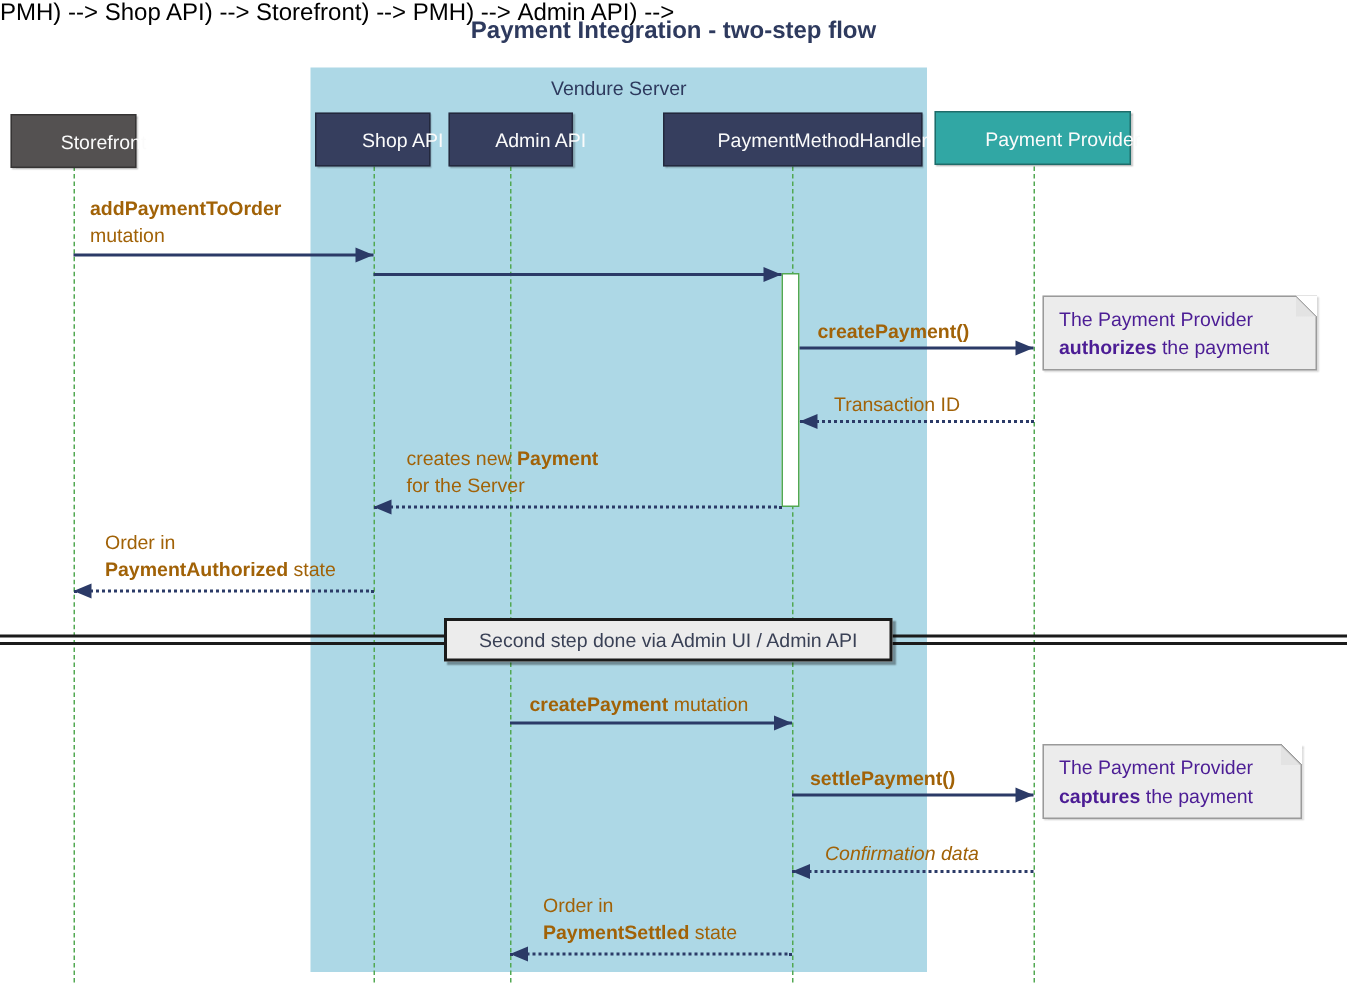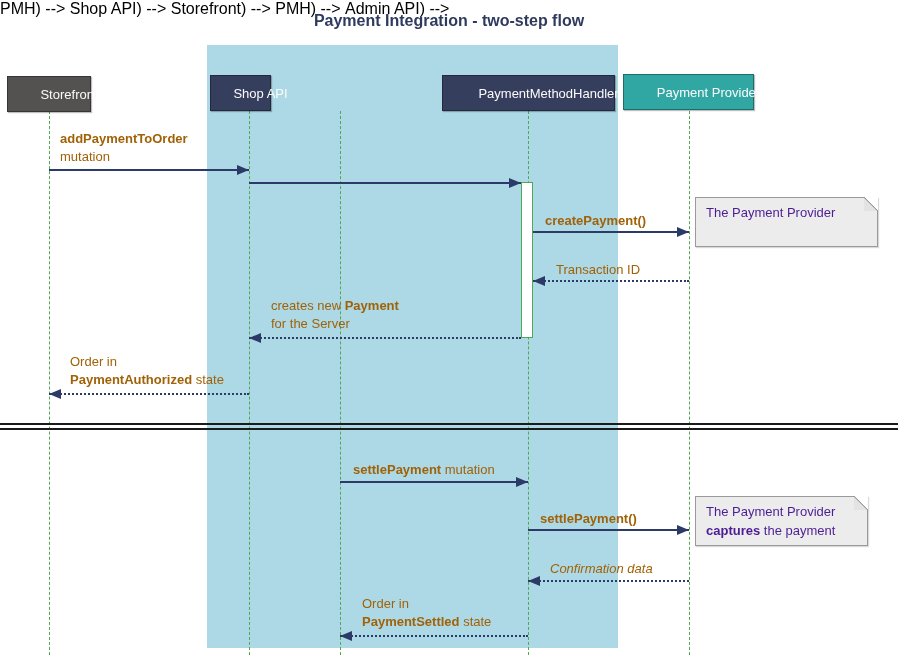--- a/index.html
+++ b/index.html
@@ -23,21 +23,21 @@
   .lifeline {
     position:absolute; top:111px; height:544px; width:0;
     border-left:1px dashed #52A852; z-index:1;
   }
   .participant {
     position:absolute; height:36px; display:flex; align-items:center; justify-content:center;
     font-size:13px; color:#fbfbfb; border:1px solid rgba(0,0,0,0.35);
     box-shadow:1px 1px 1px rgba(0,0,0,0.25); z-index:3; white-space:nowrap;padding-left:40px;
   }
   .p-storefront { left:7px;  top:76px; width:84px;  background:#545151; }
-  .p-shop      { left:210px; top:75px; width:61px;  background:#363E5E; }
+  .p-shop      { left:210px; top:75px; width:77px;  background:#363E5E; }
   .p-admin     { left:299px; top:75px; width:83px;  background:#363E5E; }
   .p-pmh       { left:442px; top:75px; width:173px; background:#363E5E; }
   .p-provider  { left:623px; top:74px; width:131px; background:#31A7A4; }
   .activation {
     position:absolute; left:521px; top:182px; width:12px; height:156px;
     background:#ffffff; border:1px solid #52A852; z-index:2;
   }
   .arrow { position:absolute; height:0; border-top:2px solid #2B3A67; z-index:2; }
   .arrow.dotted { border-top:2px dotted #2B3A67; }
   .head {
@@ -73,35 +73,39 @@
   }
 </style>
 </head>
 <body>
 
 <div class="canvas">
 
   <div class="title">Payment Integration - two-step flow</div>
 
   <div class="container-box"></div>
+  <div class="container-label">Vendure Server</div>
 
   
   <div class="lifeline" style="left:49px;"></div>
   <div class="lifeline" style="left:249px;"></div>
   <div class="lifeline" style="left:340px;"></div>
   <div class="lifeline" style="left:528px;"></div>
   <div class="lifeline" style="left:689px;"></div>
 
   
   <div class="participant p-storefront">
     <span>Storefront</span>
   </div>
   <div class="participant p-shop">
     <span>Shop API</span>
   </div>
+  <div class="participant p-admin">
+    <span>Admin API</span>
+  </div>
   <div class="participant p-pmh">
     <span>PaymentMethodHandler</span>
   </div>
   <div class="participant p-provider">
     <span>Payment Provider</span>
   </div>
 
   
   <div class="activation"></div>
 
@@ -121,20 +125,21 @@
   <div class="mlabel" style="left:545px; top:212px;">
     <div><b>createPayment()</b></div>
   </div>
   <div class="arrow" style="left:533px; top:231px; width:156px;"></div>
   <div class="head r" style="left:677px; top:227px;"></div>
 
   
   <div class="note note-authorize">
     <span class="fold"></span>
     <div>The Payment Provider</div>
+    <div><b>authorizes</b><span> the payment</span></div>
   </div>
 
    PMH) --&gt;
   <div class="mlabel" style="left:556px; top:261px;">
     <div>Transaction ID</div>
   </div>
   <div class="arrow dotted" style="left:533px; top:280px; width:156px;"></div>
   <div class="head l" style="left:533px; top:276px;"></div>
 
    Shop API) --&gt;
@@ -149,24 +154,27 @@
   <div class="mlabel" style="left:70px; top:353px;">
     <div>Order in</div>
     <div><b>PaymentAuthorized</b><span> state</span></div>
   </div>
   <div class="arrow dotted" style="left:49px; top:393px; width:200px;"></div>
   <div class="head l" style="left:49px; top:389px;"></div>
 
   
   <div class="divider-line dl1"></div>
   <div class="divider-line dl2"></div>
+  <div class="divider-box">
+    <span>Second step done via Admin UI / Admin API</span>
+  </div>
 
   
   <div class="mlabel" style="left:353px; top:461px;">
-    <div><b>settlePayment</b><span> mutation</span></div>
+    <div><b>createPayment</b><span> mutation</span></div>
   </div>
   <div class="arrow" style="left:340px; top:481px; width:188px;"></div>
   <div class="head r" style="left:516px; top:477px;"></div>
 
   
   <div class="mlabel" style="left:540px; top:510px;">
     <div><b>settlePayment()</b></div>
   </div>
   <div class="arrow" style="left:528px; top:529px; width:161px;"></div>
   <div class="head r" style="left:677px; top:525px;"></div>

